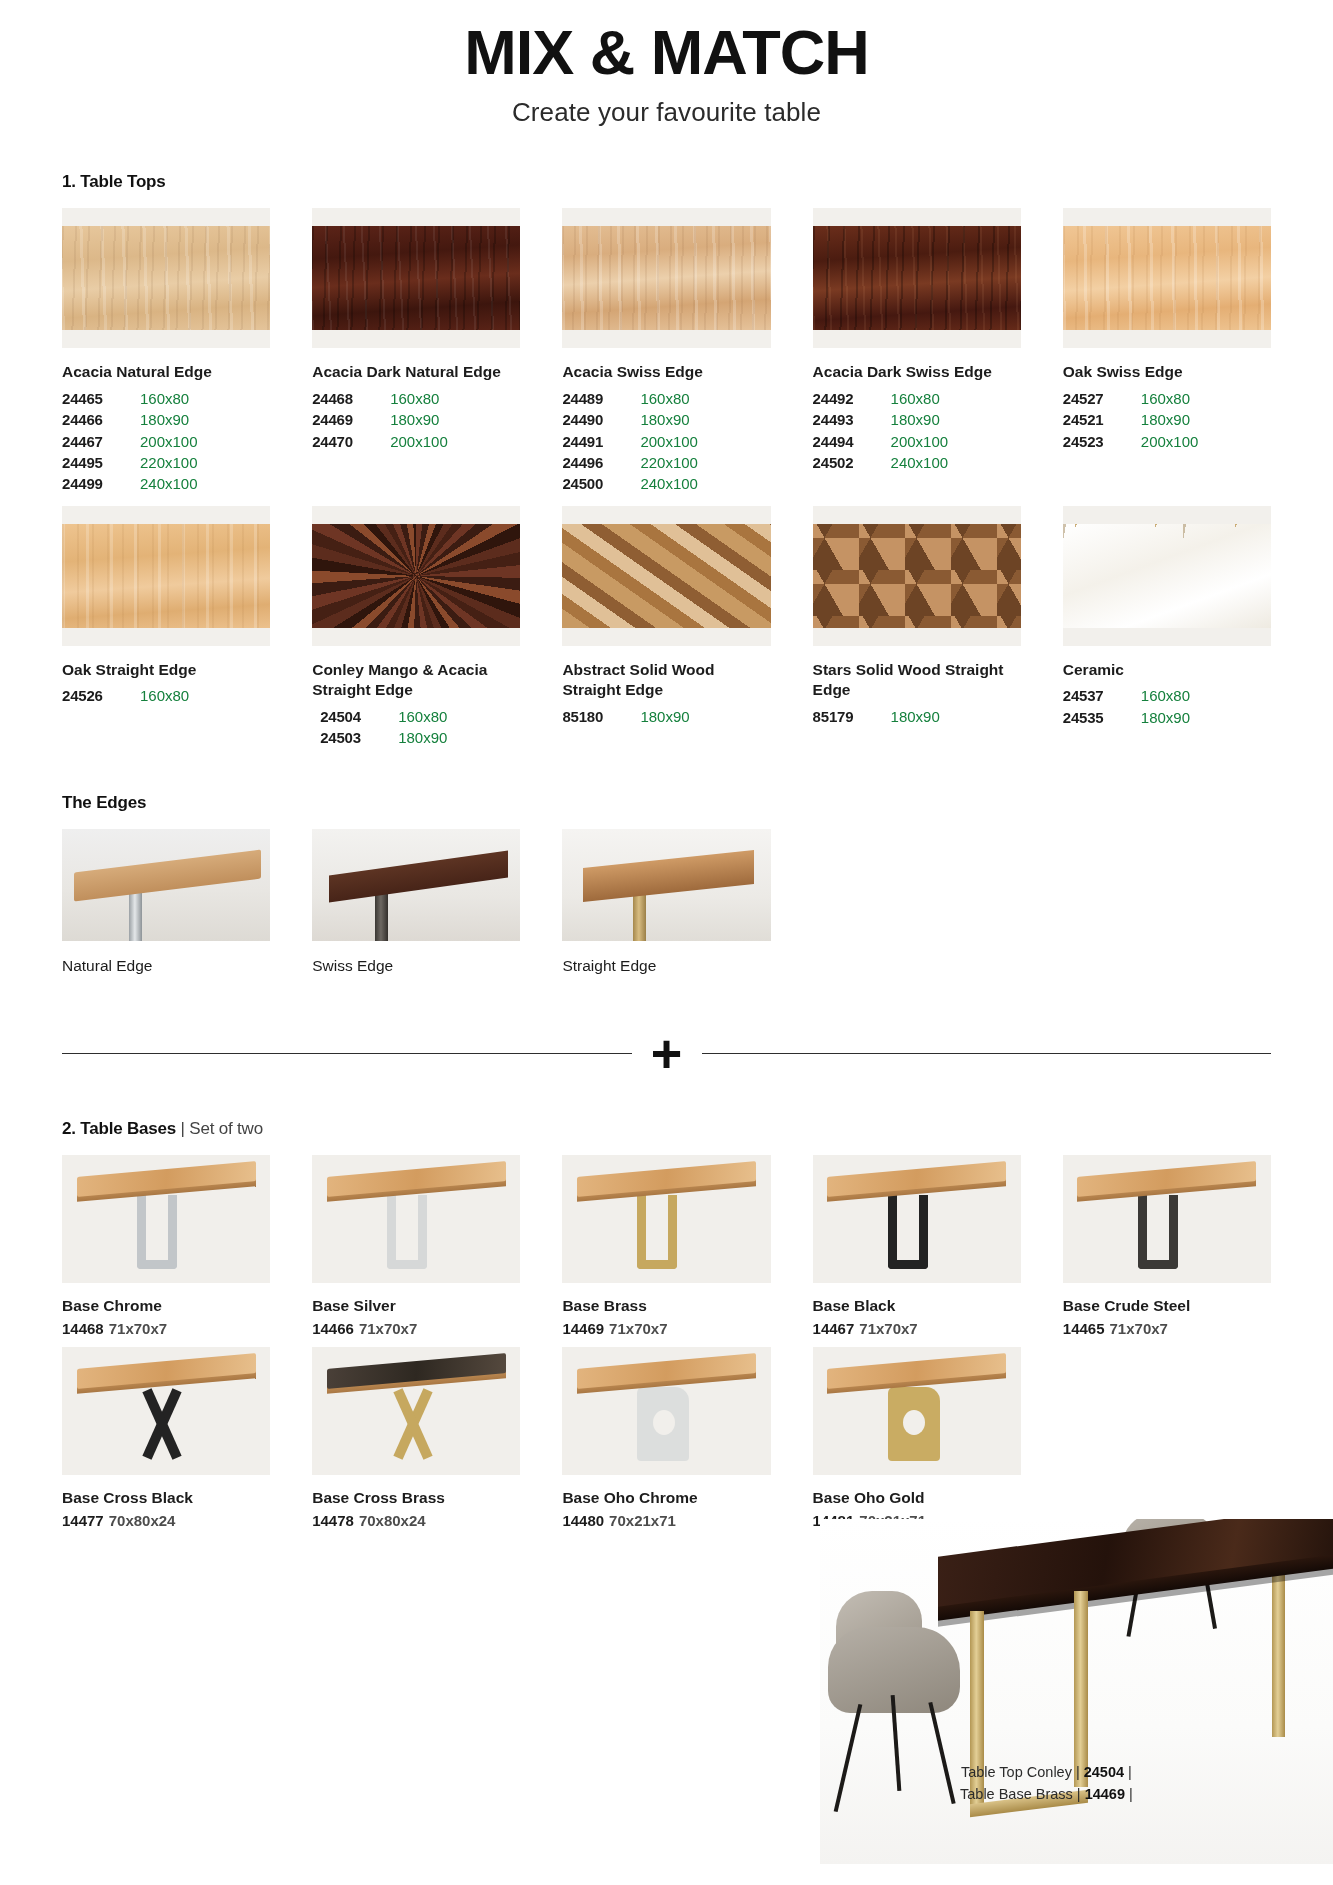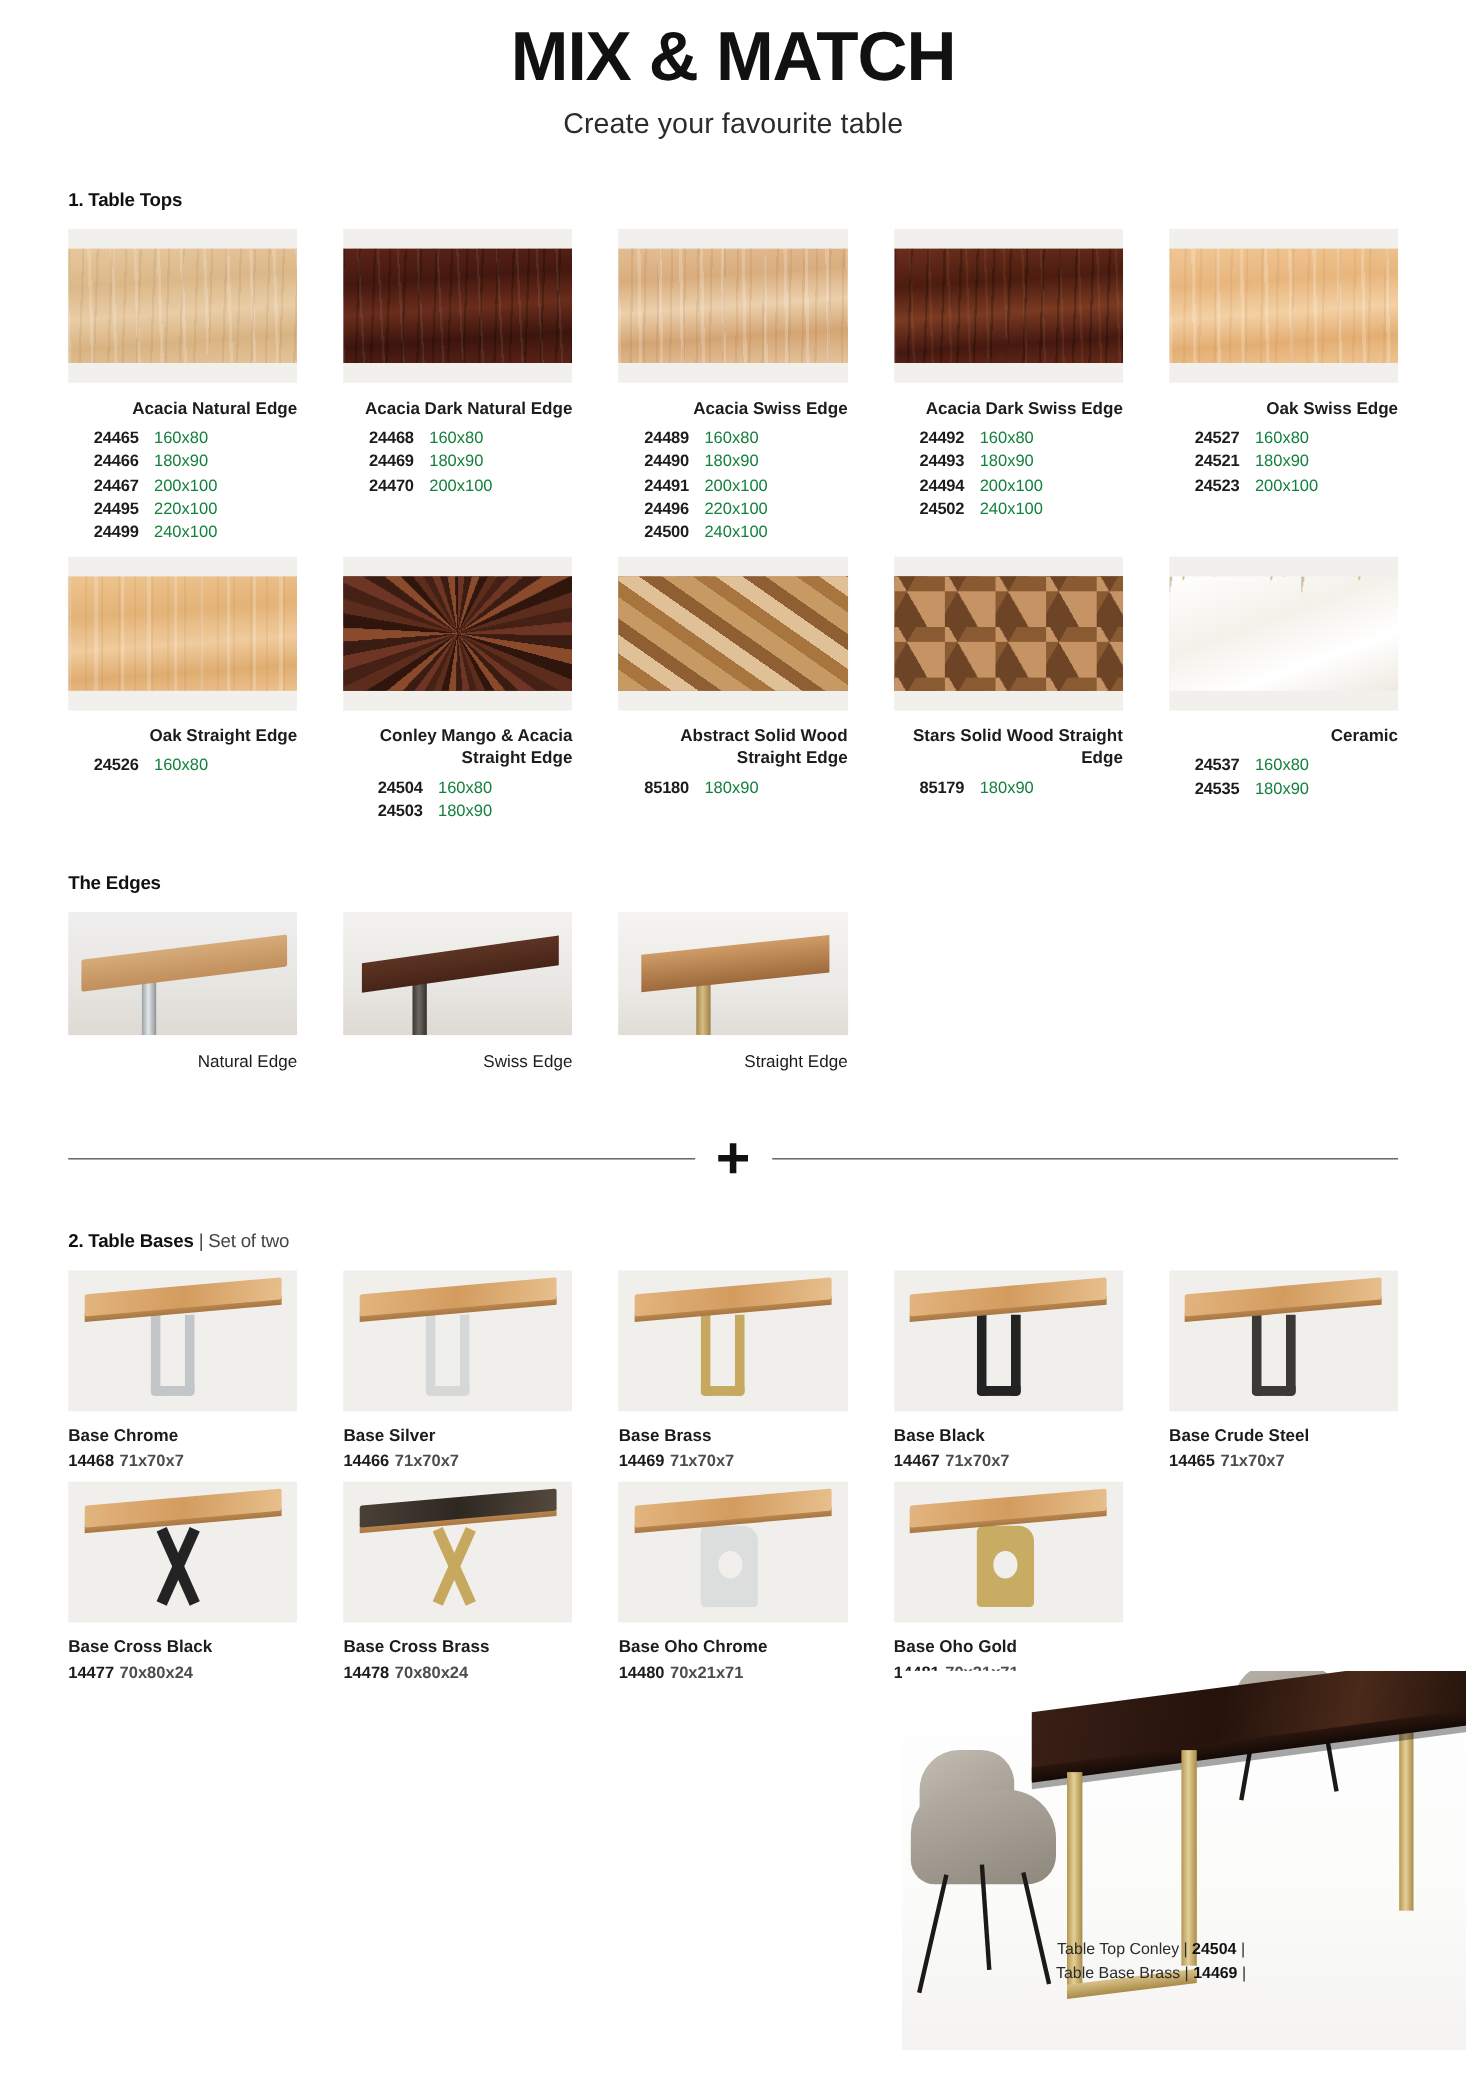--- a/index.html
+++ b/index.html
@@ -46,21 +46,21 @@
 
   
   .grid {
     display: grid;
     grid-template-columns: repeat(5, 1fr);
     column-gap: 42px;
     row-gap: 0;
   }
   .grid-row { margin-bottom: 10px; }
 
-  .card { width: 100%; text-align: right; }
+  .card { width: 100%; }
 
   .thumb {
     width: 100%;
     height: 140px;
     background: #f2f0ec;
     position: relative;
     overflow: hidden;
     margin-bottom: 14px;
   }
   .thumb .slab {

